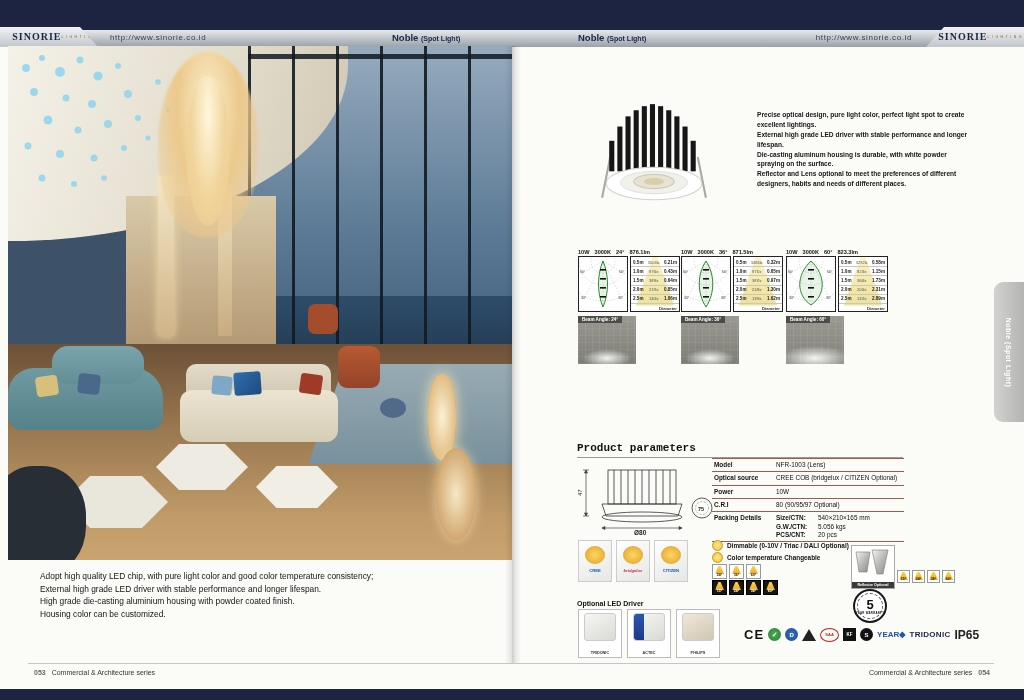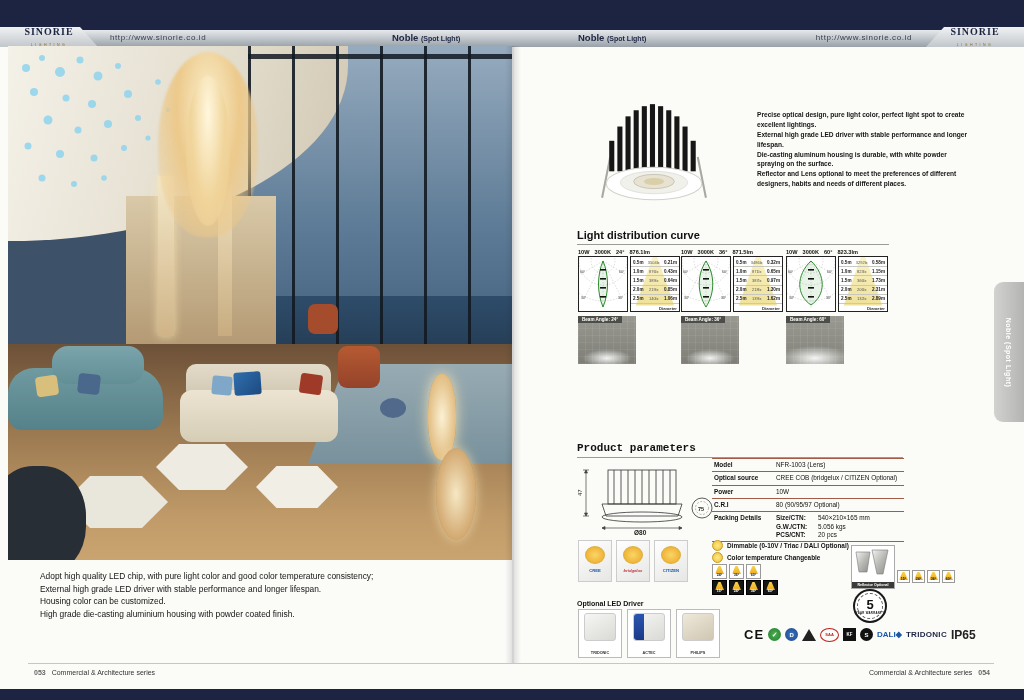--- a/index.html
+++ b/index.html
@@ -5,22 +5,22 @@
   html,body{margin:0;padding:0;background:#888;}
   .sheet{position:relative;width:1024px;height:700px;background:#fbfbf8;
          font-family:"Liberation Sans",sans-serif;overflow:hidden;margin:0 auto;}
 
   
   .band-top{position:absolute;top:0;left:0;width:1024px;height:30px;background:#1c2442;}
   .band-bottom{position:absolute;bottom:0;left:0;width:1024px;height:11px;background:#1c2442;}
   .hbar{position:absolute;top:30px;left:0;width:1024px;height:17px;
         background:linear-gradient(#e7eaec,#bcc2c8 55%,#99a0a7);}
   .logo-plate{position:absolute;top:27px;width:98px;height:20px;
-        background:linear-gradient(#f0f2f3,#c2c7cc);display:flex;flex-direction:column;
-        align-items:center;justify-content:space-between;line-height:1;}
+        background:linear-gradient(#f0f2f3,#c2c7cc);display:flex;flex-direction:row;
+        align-items:center;justify-content:flex-end;line-height:1;}
   .logo-left{left:0;clip-path:polygon(0 0,80px 0,98px 100%,0 100%);}
   .logo-right{right:0;clip-path:polygon(18px 0,100% 0,100% 100%,0 100%);}
   .brand{font-family:"Liberation Serif",serif;font-size:10px;font-weight:bold;
          color:#1c2442;letter-spacing:1px;}
   .brand-sub{font-size:3.5px;color:#8a6a20;letter-spacing:2.5px;margin-top:1px;}
   .url{position:absolute;top:33px;font-size:8px;color:#39404e;letter-spacing:.6px;}
   .url-l{left:110px;} .url-r{right:112px;}
   .series{position:absolute;top:32px;font-size:9.5px;font-weight:bold;color:#1c2442;}
   .series .st{font-size:7px;font-weight:bold;}
   .series-l{left:392px;} .series-r{left:578px;}
@@ -304,22 +304,22 @@
     <div class="p-hex1"></div>
     <div class="p-hex2"></div>
     <div class="p-hex3"></div>
     <div class="p-dark-fg"></div>
     <div class="p-stool"></div>
   </div>
 
   <div class="features">
     <div>Adopt high quality LED chip, with pure light color and good color temperature consistency;</div>
     <div>External high grade LED driver with stable performance and longer lifespan.</div>
+    <div>High grade die-casting aluminium housing with powder coated finish.</div>
     <div>Housing color can be customized.</div>
-    <div>High grade die-casting aluminium housing with powder coated finish.</div>
   </div>
 
   <svg class="prod-photo" viewBox="0 0 110 112">
     <path d="M12,60 L4,100" stroke="#a8a8a2" stroke-width="2" fill="none"></path>
     <path d="M98,60 L106,100" stroke="#a8a8a2" stroke-width="2" fill="none"></path>
     <g fill="#161616">
       <rect x="11" y="44" width="5" height="30"></rect>
         <rect x="19" y="30" width="5" height="44"></rect>
       <rect x="27" y="20" width="5" height="54"></rect>
         <rect x="35" y="14" width="5" height="60"></rect>
@@ -337,21 +337,20 @@
     <ellipse cx="55" cy="84" rx="10" ry="3.5" fill="#d9cfa8"></ellipse>
   </svg>
 
   <div class="desc">
     <div>Precise optical design, pure light color, perfect light spot to create excellent lightings.</div>
     <div>External high grade LED driver with stable performance and longer lifespan.</div>
     <div>Die-casting aluminum housing is durable, with white powder spraying on the surface.</div>
     <div>Reflector and Lens optional to meet the preferences of different designers, habits and needs of different places.</div>
   </div>
 
-  <div class="sec-head sec-curve">Light distribution curve</div>
 
   <div class="cg cg0">
     <div class="cg-spec">
       <span>10W</span>
       <span>3000K</span>
       <span>24°</span>
       <span>876.1lm</span>
     </div>
     <div class="cg-body">
       <svg class="polar" viewBox="0 0 48 54">
@@ -739,21 +738,21 @@
   </div>
 
   <div class="certs">
     <span class="c-ce">CE</span>
     <span class="c-round c-rohs">✓</span>
     <span class="c-round c-d">D</span>
     <span class="c-ccc"></span>
     <span class="c-saa">SAA</span>
     <span class="c-kf">KF</span>
     <span class="c-s">S</span>
-    <span class="c-cree">DALI◆</span>
+    <span class="c-cree">YEAR◆</span>
     <span class="c-trid">TRIDONIC</span>
     <span class="c-ip">IP65</span>
   </div>
 
   <div class="tab">
     <span class="tab-text">Noble (Spot Light)</span>
   </div>
 
   <div class="frule"></div>
   <div class="foot foot-l">

